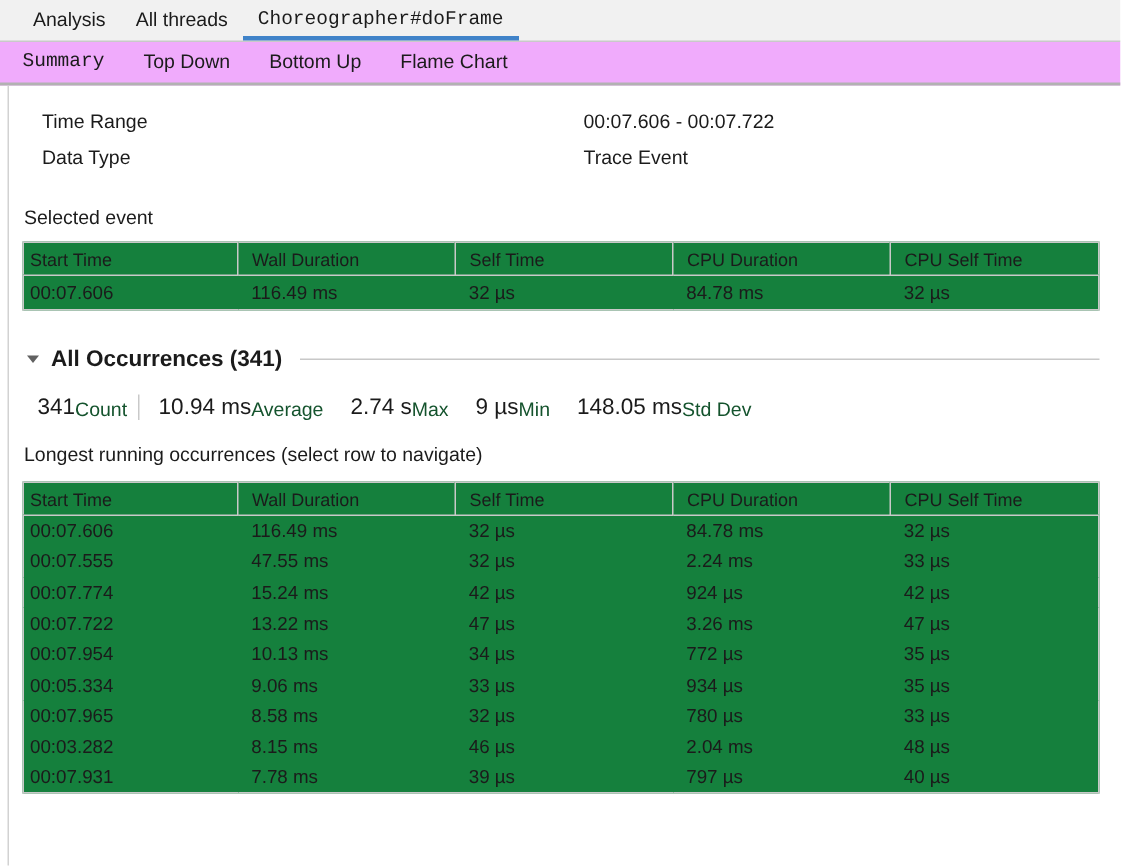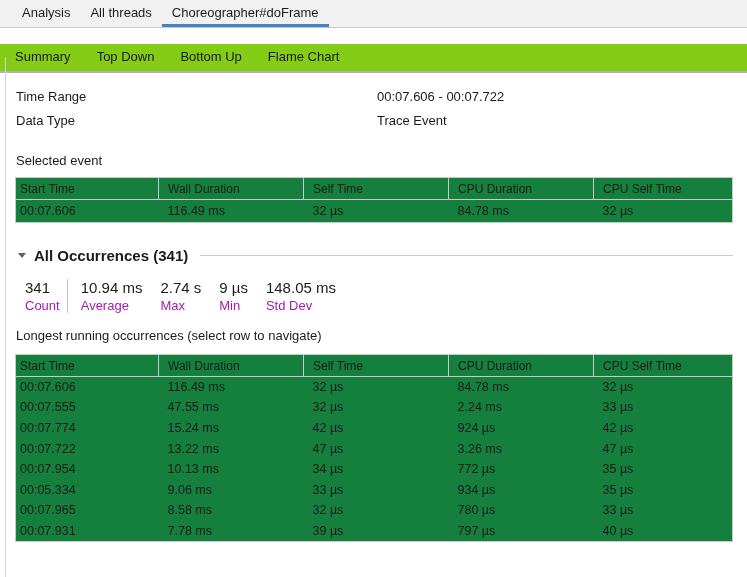--- a/index.html
+++ b/index.html
@@ -10,37 +10,37 @@
   
   .tabbar-top {
     display:flex; height:28px; background:#f1f1f1;
     border-bottom:1px solid #c9c9c9;
   }
   .tabbar-top .tab {
     display:flex; align-items:center; padding:0 10px; font-size:13px;
     border-bottom:3px solid transparent; white-space:nowrap; cursor:default;
   }
   .tabbar-top .tab:first-child { margin-left:12px; }
-  .tab.selected { border-bottom-color:#4083c9; }
+  .tab.selected { border-bottom-color:#4083c9;font-family:Liberation Mono, monospace; }
 
   .tabbar-sub {
-    display:flex; height:29px; background:#84cc16;
-    border-bottom:2px solid #b2b2b2; padding-left:2px;margin-top:16px;
+    display:flex; height:29px; background:#f0abfc;
+    border-bottom:2px solid #b2b2b2; padding-left:2px;
   }
   .tabbar-sub .tab {
     display:flex; align-items:center; padding:0 13px; font-size:13px;
     border-bottom:3px solid transparent; white-space:nowrap; cursor:default;
   }
 
   
   .panel-edge { position:absolute; left:5px; top:57px; bottom:0; width:1px; background:#d2d2d2; }
 
   
   .info { margin:17px 0 0 16px; }
-  .info-row { display:flex; font-size:13px; line-height:14px; margin-bottom:10px; }
+  .info-row { display:flex; font-size:13px; line-height:14px; margin-bottom:10px;margin-left:12px; }
   .info-row .lbl { width:361px; }
 
   .section-title { font-size:13px; line-height:14px; margin:26px 0 0 16px; }
 
   
   table { border-collapse:collapse; table-layout:fixed; width:717px;
     margin-left:15px; border:1px solid #c9c9c9; background:#15803d; }
   th { font-weight:normal; text-align:left; font-size:12px; height:22px;
     padding:0 0 0 9px; border-right:1px solid #c9c9c9; border-bottom:1px solid #c9c9c9;
     color:#1b1b1b; white-space:nowrap; overflow:hidden; }
@@ -53,23 +53,23 @@
 
   
   .occ-header { display:flex; align-items:center; margin:25px 14px 0 18px; }
   .occ-arrow { width:0; height:0; border-left:4.5px solid transparent;
     border-right:4.5px solid transparent; border-top:5.5px solid #616161;
     margin-right:8px; cursor:default; }
   .occ-title { font-size:15px; font-weight:bold; line-height:15px; white-space:nowrap; }
   .occ-rule { flex:1; height:1px; background:#c8c8c8; margin-left:12px; }
 
   .stats { display:flex; align-items:stretch; margin:16px 0 0 25px; }
-  .stat { display:flex; flex-direction:column; }
+  .stat { display:flex; }
   .stat .val { font-size:15px; line-height:17px; }
-  .stat .cap { font-size:13px; line-height:15px; color:#a21caf; margin-top:2px; }
+  .stat .cap { font-size:13px; line-height:15px; color:#14532d; margin-top:2px; }
   .stat-divider { width:1px; background:#c9c9c9; margin:0 13px 0 7px; }
   .stat + .stat { margin-left:18px; }
 
   .long-title { font-size:13px; line-height:14px; margin:16px 0 0 16px; }
 </style>
 </head>
 <body>
 
 <div class="panel-edge"></div>
 
@@ -220,20 +220,27 @@
       <td>35 µs</td>
     </tr>
     <tr>
       <td class="c0">00:07.965</td>
       <td>8.58 ms</td>
       <td>32 µs</td>
       <td>780 µs</td>
       <td>33 µs</td>
     </tr>
     <tr>
+      <td class="c0">00:03.282</td>
+      <td>8.15 ms</td>
+      <td>46 µs</td>
+      <td>2.04 ms</td>
+      <td>48 µs</td>
+    </tr>
+    <tr>
       <td class="c0">00:07.931</td>
       <td>7.78 ms</td>
       <td>39 µs</td>
       <td>797 µs</td>
       <td>40 µs</td>
     </tr>
   </tbody>
 </table>
 
 </body></html>

